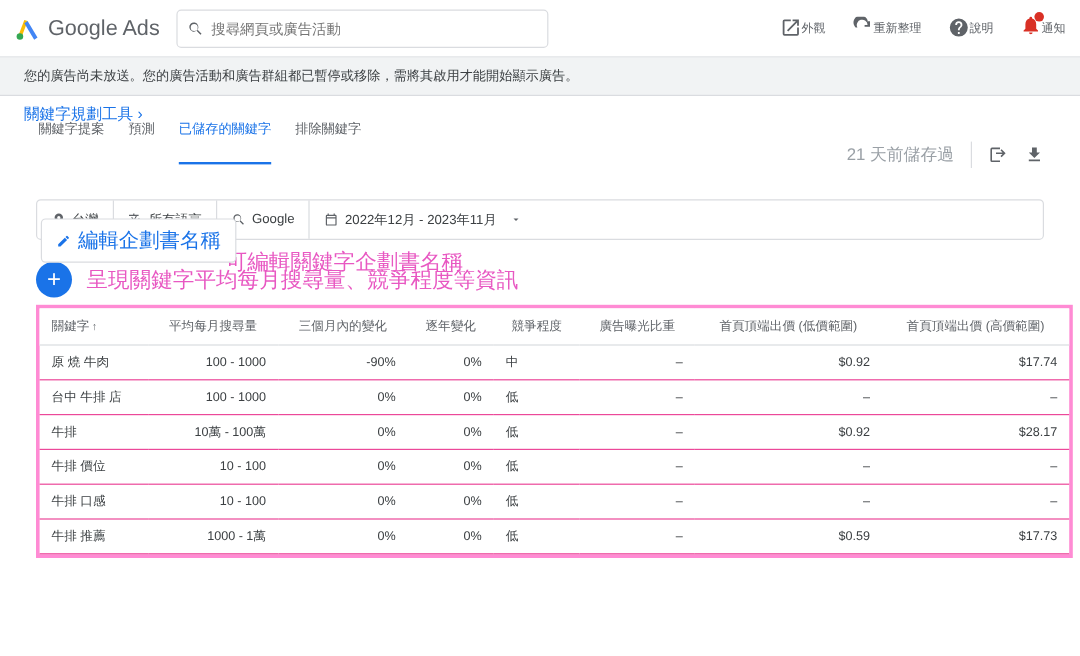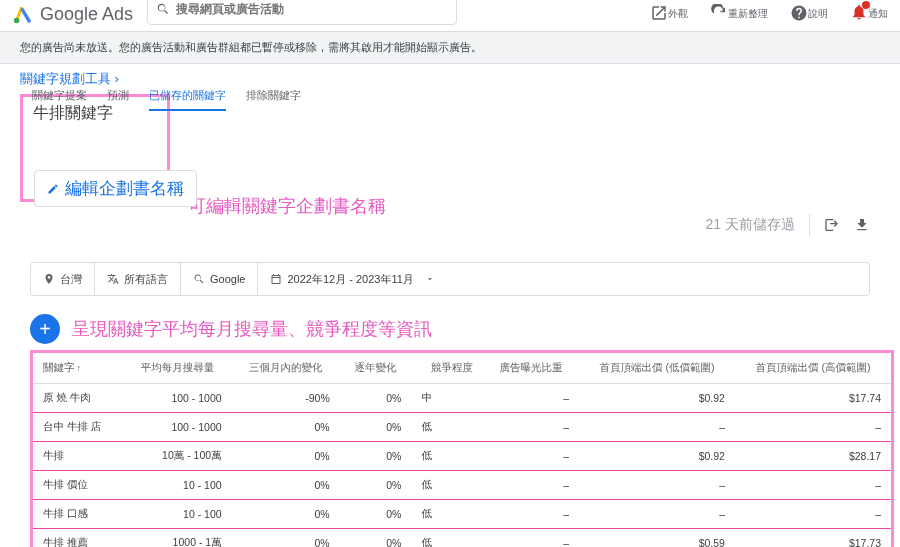--- a/index.html
+++ b/index.html
@@ -1,35 +1,35 @@
 <!DOCTYPE html>
 <html><head>
 <meta charset="utf-8">
 <style>
 * { box-sizing: border-box; margin: 0; padding: 0; }
 body { font-family: "Microsoft JhengHei", Arial, sans-serif; font-size: 12px; color: #3c4043; background: #fff; width: 900px; }
-.header { display: flex; align-items: flex-end; padding: 6px 12px; border-bottom: 1px solid #dadce0; height: 32px; }
+.header { display: flex; align-items: center; padding: 6px 12px; border-bottom: 1px solid #dadce0; height: 48px; }
 .logo { display: flex; align-items: center; gap: 6px; }
 .logo-text { font-size: 18px; color: #5f6368; font-weight: 500; }
 .search-box { display: flex; align-items: center; margin-left: 14px; border: 1px solid #dadce0; border-radius: 4px; height: 32px; width: 310px; padding: 0 8px; }
-.search-box input { border: none; outline: none; font-size: 12px; flex: 1; margin-left: 6px; color: #5f6368; font-weight: bold; }
+.search-box input { border: none; outline: none; font-size: 12px; flex: 1; margin-left: 6px; color: #5f6368; }
 .header-actions { margin-left: auto; display: flex; gap: 22px; }
 .header-action { display: flex; flex-direction: row; align-items: center; font-size: 10px; color: #5f6368; }
 .header-action svg { width: 18px; height: 18px; margin-bottom: 2px; }
 .notif-badge { position: relative; }
 .notif-badge::after { content: ""; position: absolute; top: -2px; right: -2px; width: 8px; height: 8px; background: #d93025; border-radius: 50%; }
 
 .alert-bar { background: #f1f3f4; padding: 8px 20px; font-size: 11px; color: #3c4043; border-bottom: 1px solid #dadce0; }
 
 .breadcrumb { padding: 6px 20px 2px; font-size: 13px; color: #1a73e8; }
 
 .plan-area { border: 3px solid #ff8bd4; margin: 4px 20px 0 20px; width: 150px; padding: 6px 10px 10px; position: relative; }
 .plan-title { font-size: 16px; color: #3c4043; margin-bottom: 14px; }
 .tabs-outer { display: flex; gap: 20px; padding: 0 30px; margin-top: -48px; font-size: 11px; color: #5f6368; }
-.tabs-outer .tab.active { color: #1a73e8; border-bottom: 2px solid #1a73e8; padding-bottom: 6px; }
+.tabs-outer .tab.active { color: #1a73e8; border-bottom: 2px solid #1a73e8; padding-bottom: 20px; }
 .tabs-outer .tab { padding-bottom: 6px; }
 
 .edit-btn-row { padding: 18px 30px 10px; display: flex; align-items: center; }
 .edit-btn { border: 1px solid #dadce0; border-radius: 4px; padding: 6px 12px; color: #1a73e8; font-size: 17px; display: inline-flex; align-items: center; gap: 6px; background: #fff; }
 .edit-meta { margin-left: auto; font-size: 14px; color: #9aa0a6; display: flex; align-items: center; gap: 14px; }
 .meta-divider { width: 1px; height: 22px; background: #dadce0; }
 
 .annotation1 { position: absolute; left: 188px; top: 100px; color: #e858c2; font-size: 18px; font-weight: 500; }
 
 .filter-bar { display: flex; align-items: center; gap: 0; margin: 16px 30px 0; border: 1px solid #dadce0; border-radius: 4px; height: 34px; font-size: 11px; }
@@ -96,23 +96,20 @@
       <span>通知</span>
     </div>
   </div>
 </div>
 
 <div class="alert-bar">您的廣告尚未放送。您的廣告活動和廣告群組都已暫停或移除，需將其啟用才能開始顯示廣告。</div>
 
 <div class="breadcrumb">關鍵字規劃工具 ›</div>
 
 <div style="position:relative">
-  <div class="plan-area" style="height:108px">
-    <div class="plan-title">牛排關鍵字</div>
-  </div>
   <div class="annotation1">可編輯關鍵字企劃書名稱</div>
 
   <div class="tabs-outer" style="position:absolute; top:42px; left:2px;">
     <div class="tab">關鍵字提案</div>
     <div class="tab">預測</div>
     <div class="tab active">已儲存的關鍵字</div>
     <div class="tab">排除關鍵字</div>
   </div>
 
   <div style="position:absolute; top:76px; left:34px;">
@@ -174,21 +171,21 @@
 </div>
 
 <div class="table-wrapper">
   <table>
     <thead>
       <tr>
         <th><span>關鍵字</span><span class="sort-arrow">↑</span></th>
         <th>平均每月搜尋量</th>
         <th>三個月內的變化</th>
         <th>逐年變化</th>
-        <th style="text-align:right">競爭程度</th>
+        <th style="text-align:center">競爭程度</th>
         <th>廣告曝光比重</th>
         <th>首頁頂端出價 (低價範圍)</th>
         <th>首頁頂端出價 (高價範圍)</th>
       </tr>
     </thead>
     <tbody id="kw-tbody">
         <tr>
           <td>原 燒 牛肉</td>
           <td>100 - 1000</td>
           <td>-90%</td>

